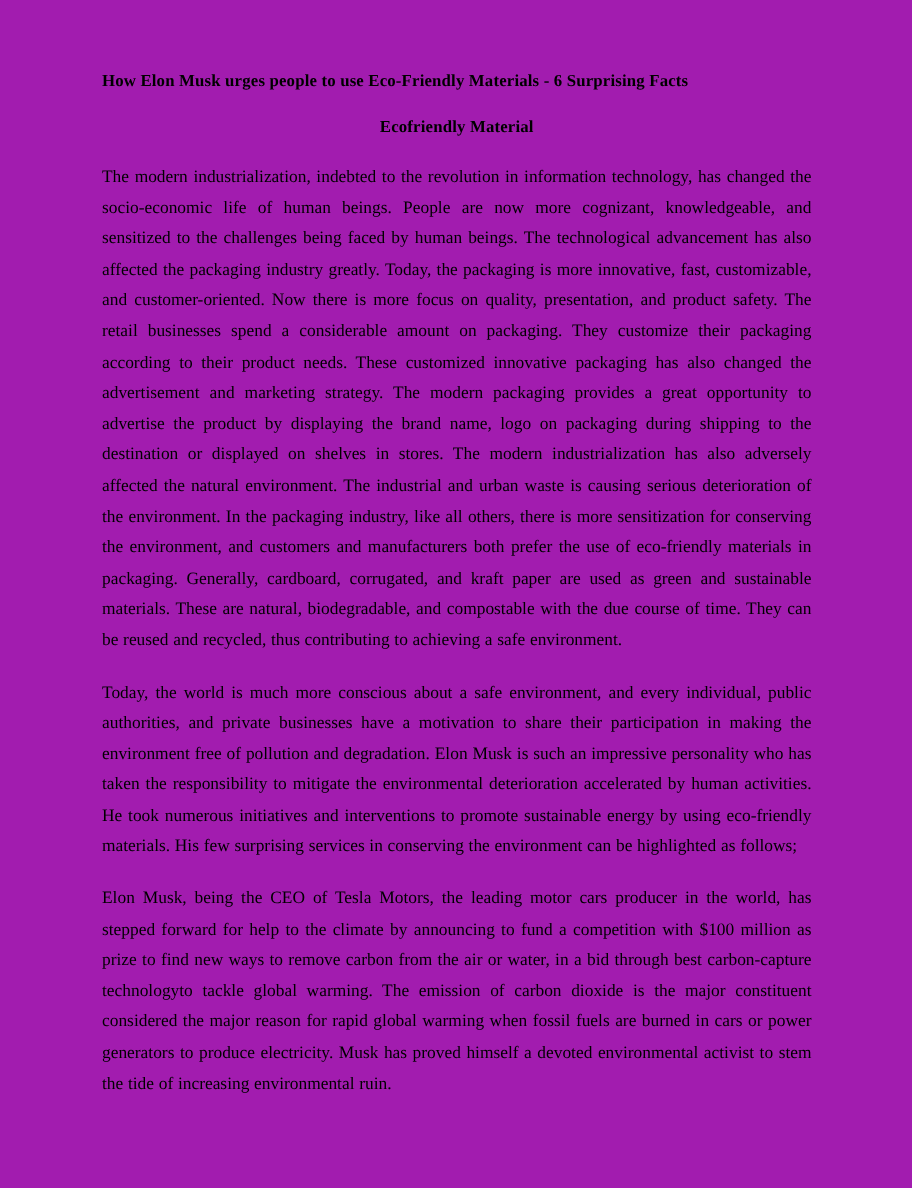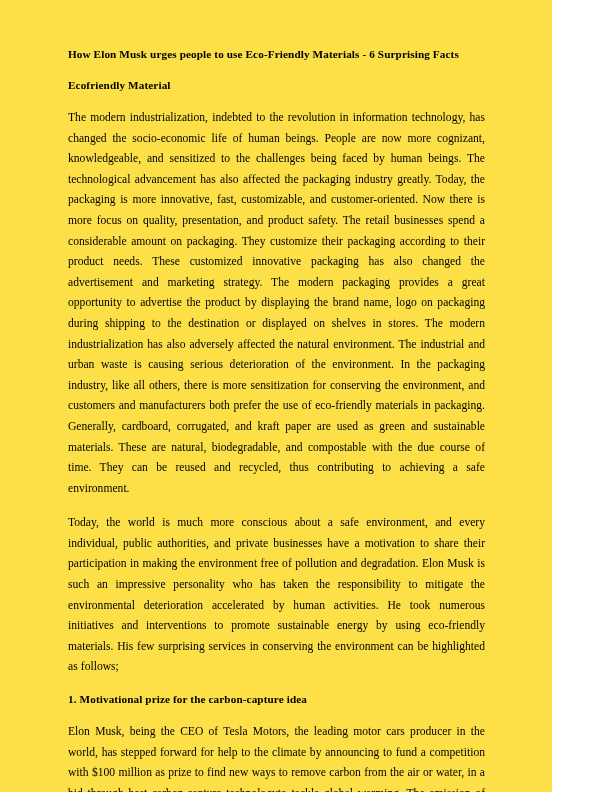--- a/index.html
+++ b/index.html
@@ -11,42 +11,42 @@
   body {
     width: 612px;
     height: 792px;
     overflow: hidden;
     font-family: "Liberation Serif", "DejaVu Serif", serif;
     color: #000000;
     -webkit-font-smoothing: antialiased;
   }
   .page {
     box-sizing: border-box;
-    width: 552px;
+    width: 608px;
     height: 792px;
     padding: 47px 67px 0 68px;
-    background: #fde047;
+    background: #a21caf;
     position: relative;
   }
   .doc-title {
     font-size: 11.2px;
     font-weight: bold;
     line-height: 14px;
     margin: 0 0 17px 0;
     letter-spacing: 0.01em;
     text-align: left;
     white-space: nowrap;
   }
   .section-heading {
     font-size: 11.2px;
     font-weight: bold;
     line-height: 14px;
     margin: 0 0 16px 0;
     letter-spacing: 0.01em;
-    text-align: left;
+    text-align: center;
   }
   .body-para {
     font-size: 11.6px;
     line-height: 20.6px;
     margin: 12px 0 14px 0;
     text-align: justify;
     text-justify: inter-word;
     word-spacing: 0.02em;
     font-family: Liberation Serif, serif;
   }
@@ -64,17 +64,16 @@
 
   <h1 class="doc-title">How Elon Musk urges people to use Eco-Friendly Materials - 6 Surprising Facts</h1>
 
   <h2 class="section-heading">Ecofriendly Material</h2>
 
   <p class="body-para">The modern industrialization, indebted to the revolution in information technology, has changed the socio-economic life of human beings. People are now more cognizant, knowledgeable, and sensitized to the challenges being faced by human beings. The technological advancement has also affected the packaging industry greatly. Today, the packaging is more innovative, fast, customizable, and customer-oriented. Now there is more focus on quality, presentation, and product safety. The retail businesses spend a considerable amount on packaging. They customize their packaging according to their product needs. These customized innovative packaging has also changed the advertisement and marketing strategy. The modern packaging provides a great opportunity to advertise the product by displaying the brand name, logo on packaging during shipping to the destination or displayed on shelves in stores. The modern industrialization has also adversely affected the natural environment. The industrial and urban waste is causing serious deterioration of the environment. In the packaging industry, like all others, there is more sensitization for conserving the environment, and customers and manufacturers both prefer the use of eco-friendly materials in packaging. Generally, cardboard, corrugated, and kraft paper are used as green and sustainable materials. These are natural, biodegradable, and compostable with the due course of time. They can be reused and recycled, thus contributing to achieving a safe environment.</p>
 
 
   <p class="body-para">Today, the world is much more conscious about a safe environment, and every individual, public authorities, and private businesses have a motivation to share their participation in making the environment free of pollution and degradation. Elon Musk is such an impressive personality who has taken the responsibility to mitigate the environmental deterioration accelerated by human activities. He took numerous initiatives and interventions to promote sustainable energy by using eco-friendly materials. His few surprising services in conserving the environment can be highlighted as follows;</p>
 
-  <h2 class="section-heading spacer-before-heading">1. Motivational prize for the carbon-capture idea</h2>
 
   <p class="body-para">Elon Musk, being the CEO of Tesla Motors, the leading motor cars producer in the world, has stepped forward for help to the climate by announcing to fund a competition with $100 million as prize to find new ways to remove carbon from the air or water, in a bid through best carbon-capture technologyto tackle global warming. The emission of carbon dioxide is the major constituent considered the major reason for rapid global warming when fossil fuels are burned in cars or power generators to produce electricity. Musk has proved himself a devoted environmental activist to stem the tide of increasing environmental ruin.</p>
 
 </div>
 
 </body></html>

